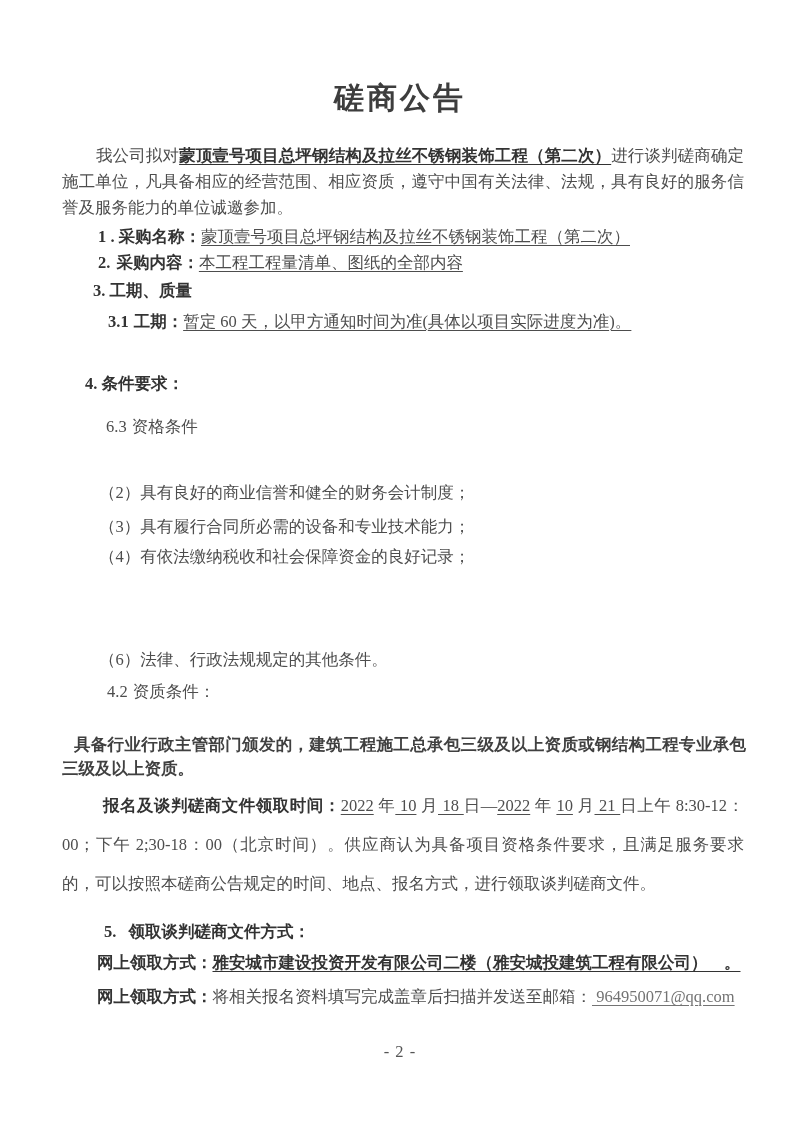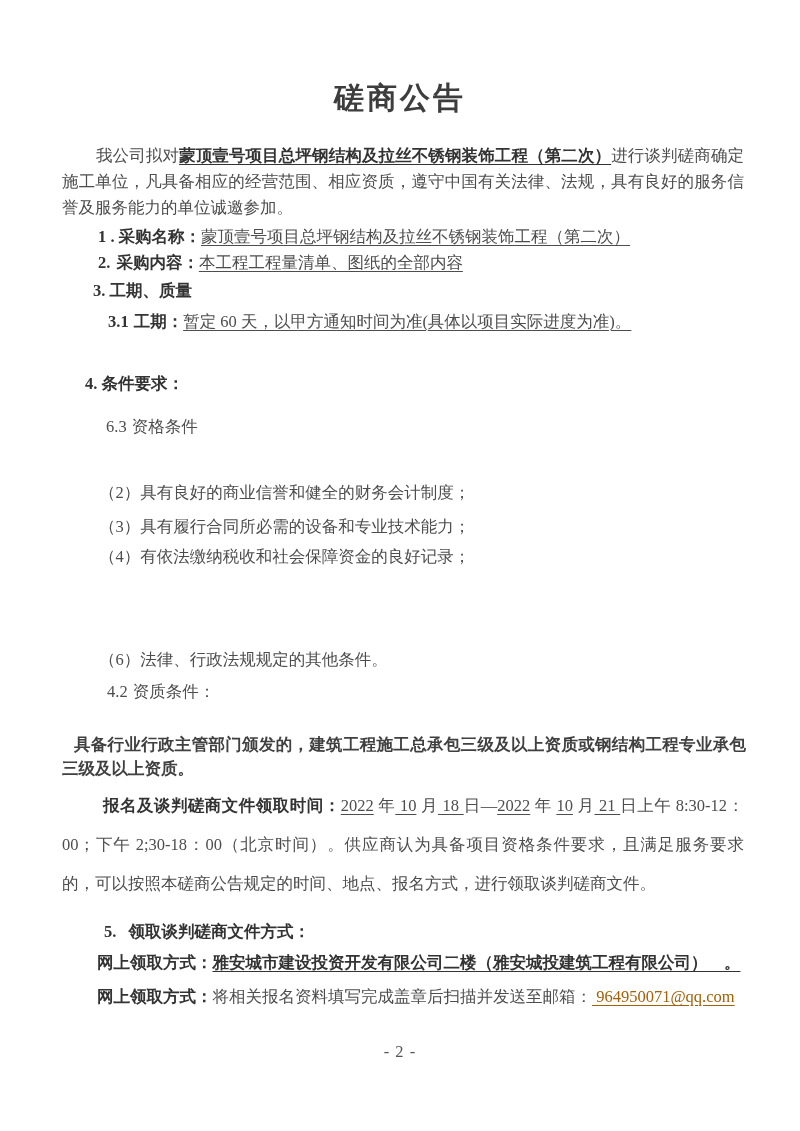--- a/index.html
+++ b/index.html
@@ -41,21 +41,21 @@
   .credential{left:62px;top:733px;width:684px;line-height:24px;text-indent:12px;font-weight:bold;color:#404040;text-align:justify;}
   .registration{left:62px;top:786px;width:682px;line-height:39px;text-indent:41px;text-align:justify;}
   .h5row{left:104px;top:919px;}
   .onsite{left:97px;top:950px;}
   .online{left:97px;top:984px;}
   .footer{left:0;top:1039px;width:100%;text-align:center;color:#555555;letter-spacing:1px;}
   .gap4{margin-right:4px;}
   .gap5{margin-right:5px;}
   .gap6{margin-right:6px;}
   .gap12{margin-right:12px;}
-  .email{color:#a16207;}
+  .email{color:#737373;}
 </style>
 </head>
 <body>
 
 <div class="page">
 
   <div class="abs title">磋商公告</div>
 
   <div class="abs intro"><span>我公司拟对</span><span class="b u">蒙顶壹号项目总坪钢结构及拉丝不锈钢装饰工程（第二次）</span><span>进行谈判磋商确定施工单位，凡具备相应的经营范围、相应资质，遵守中国有关法律、法规，具有良好的服务信誉及服务能力的单位诚邀参加。</span></div>
 

